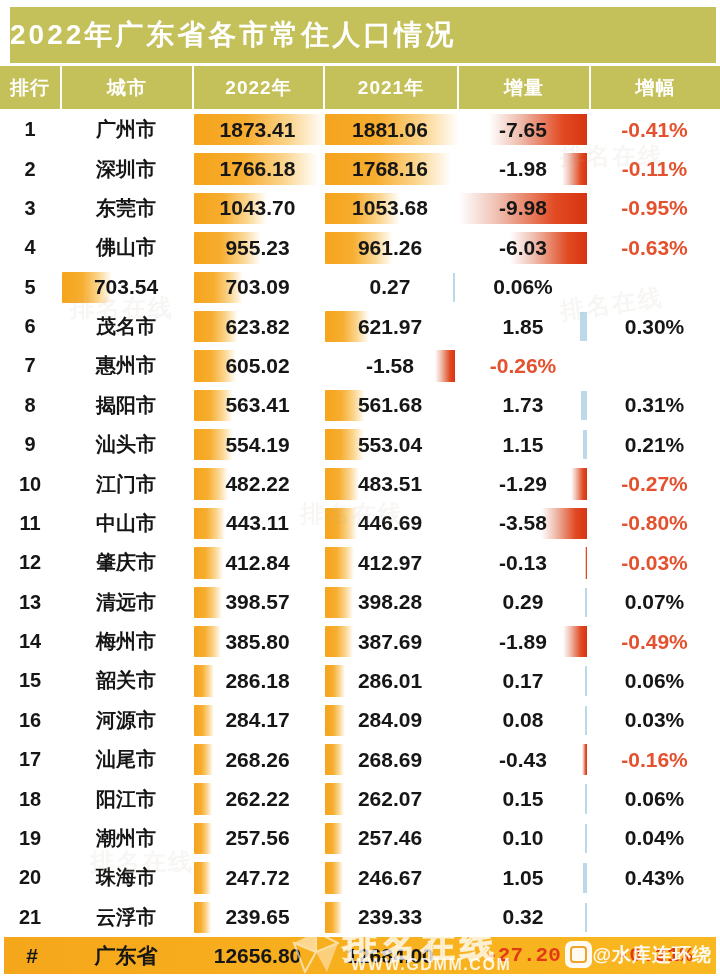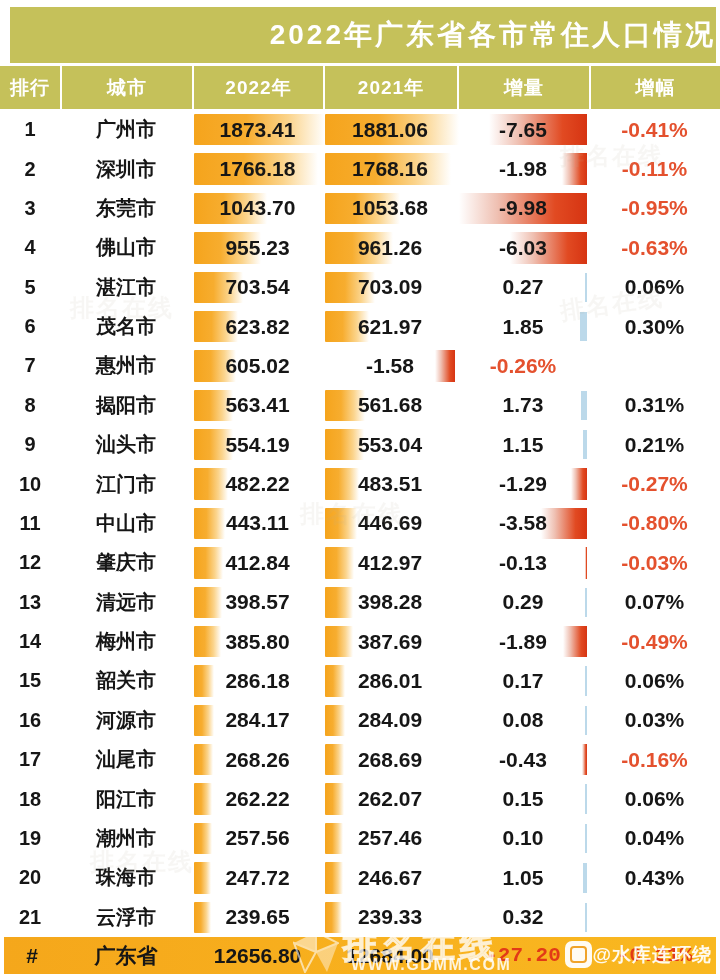--- a/index.html
+++ b/index.html
@@ -1,21 +1,21 @@
 <!DOCTYPE html>
 <html><head>
 <meta charset="utf-8">
 <style>
   html,body{margin:0;padding:0;}
   .page{position:relative;width:720px;height:980px;background:#ffffff;overflow:hidden;
         font-family:"Liberation Sans","DejaVu Sans",sans-serif;font-weight:bold;}
 
   
   .title-bar{position:absolute;left:10px;top:7px;width:706px;height:56px;background:#c5c15a;
-             display:flex;align-items:center;justify-content:flex-end;color:#ffffff;
+             display:flex;align-items:center;justify-content:flex-start;color:#ffffff;
              font-size:28px;letter-spacing:3px;}
 
   
   .header-row{position:absolute;left:0;top:66px;width:720px;height:43px;display:grid;
               grid-template-columns:60px 132px 131px 134px 132px 131px;}
   .header-cell{background:#c5c15a;display:flex;align-items:center;justify-content:center;
                color:#ffffff;font-size:19px;letter-spacing:1px;border-left:2px solid #ffffff;}
   .header-cell:first-child{border-left:none;}
 
   
@@ -165,23 +165,20 @@
           <div class="dbar-neg" style="width: 77.3px;"></div>
         </div>
         <div class="cell num growth-neg">
           <span class="lbl">-0.63%</span>
         </div>
       </div>
       <div class="row">
         <div class="cell rank">
           <span class="lbl">5</span>
         </div>
-        <div class="cell city">
-          <span class="lbl">湛江市</span>
-        </div>
         <div class="cell num">
           <span class="lbl">703.54</span>
           <div class="vbar" style="width: 37.6%;"></div>
         </div>
         <div class="cell num">
           <span class="lbl">703.09</span>
           <div class="vbar" style="width: 37.4%;"></div>
         </div>
         <div class="cell num">
           <span class="lbl">0.27</span>

